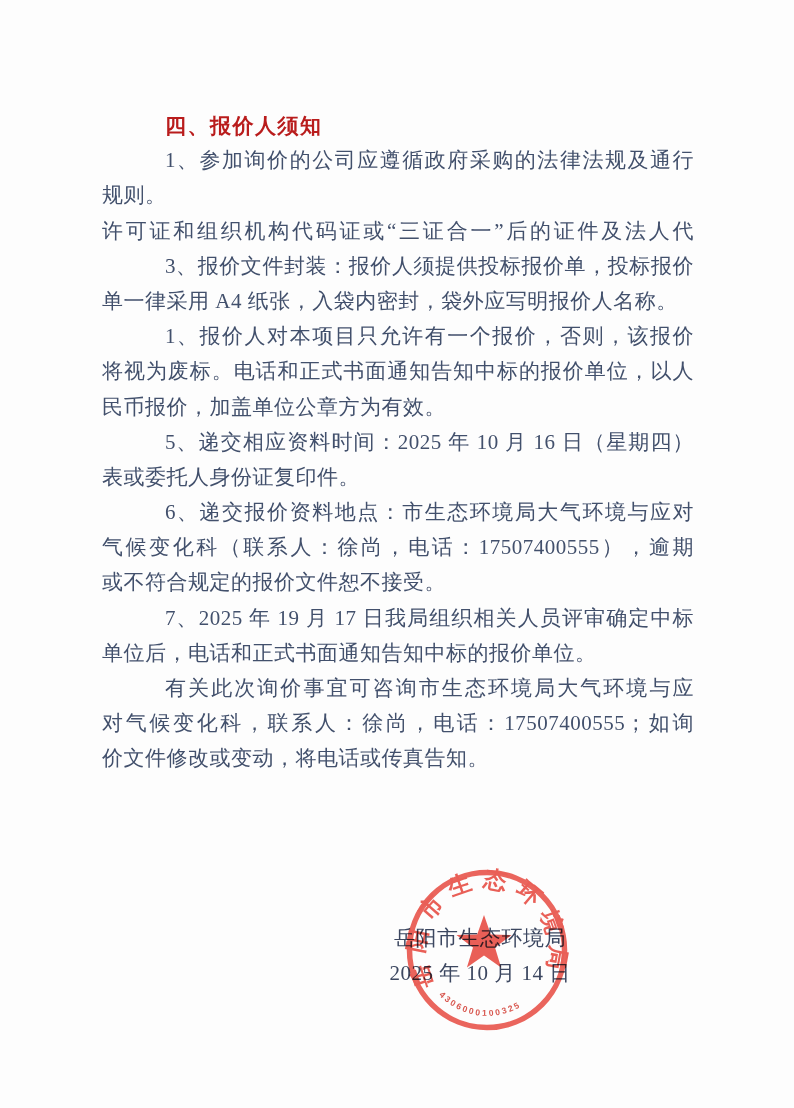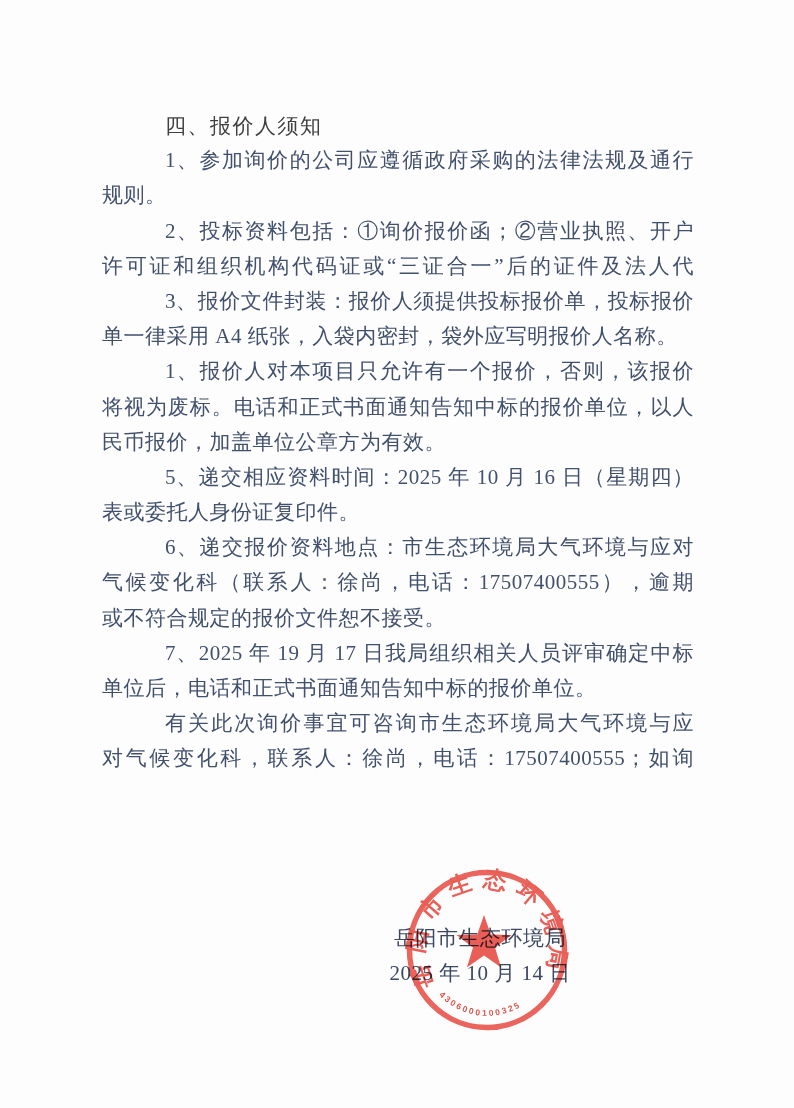--- a/index.html
+++ b/index.html
@@ -16,22 +16,22 @@
   }
   .line{
     height:35.2px;line-height:35.2px;
     font-size:21px;
     letter-spacing:.5px;
     color:#42506c;
     white-space:nowrap;
   }
   .h{
     font-family:"Liberation Sans","DejaVu Sans",sans-serif;
-    font-weight:normal;
-    color:#404040;
+    font-weight:bold;
+    color:#b91c1c;
     padding-left:63px;
     letter-spacing:1.5px;
     white-space:nowrap;
   }
   .p1{padding-left:63px;}
   .j{
     white-space:normal;
     text-align:justify;
     text-align-last:justify;
   }
@@ -58,36 +58,36 @@
     font-family:"Liberation Sans","DejaVu Sans",sans-serif;
   }
 </style>
 </head>
 <body>
 
 <div class="doc-lines">
   <div class="line h">四、报价人须知</div>
   <div class="line p1 j">1、参加询价的公司应遵循政府采购的法律法规及通行</div>
   <div class="line">规则。</div>
-  <div class="line p1 j">2、投标资料包括：①询价报价函；②营业执照、开户</div>
   <div class="line j">许可证和组织机构代码证或“三证合一”后的证件及法人代</div>
   <div class="line p1 j">3、报价文件封装：报价人须提供投标报价单，投标报价</div>
   <div class="line">单一律采用 A4 纸张，入袋内密封，袋外应写明报价人名称。</div>
   <div class="line p1 j">1、报价人对本项目只允许有一个报价，否则，该报价</div>
   <div class="line j">将视为废标。电话和正式书面通知告知中标的报价单位，以人</div>
   <div class="line">民币报价，加盖单位公章方为有效。</div>
   <div class="line p1 j">5、递交相应资料时间：2025 年 10 月 16 日（星期四）</div>
   <div class="line">表或委托人身份证复印件。</div>
   <div class="line p1 j">6、递交报价资料地点：市生态环境局大气环境与应对</div>
   <div class="line j">气候变化科（联系人：徐尚，电话：17507400555），逾期</div>
   <div class="line">或不符合规定的报价文件恕不接受。</div>
   <div class="line p1 j">7、2025 年 19 月 17 日我局组织相关人员评审确定中标</div>
   <div class="line">单位后，电话和正式书面通知告知中标的报价单位。</div>
   <div class="line p1 j">有关此次询价事宜可咨询市生态环境局大气环境与应</div>
   <div class="line j">对气候变化科，联系人：徐尚，电话：17507400555；如询</div>
+  <div class="line">价文件修改或变动，将电话或传真告知。</div>
 </div>
 
 <div class="sig sig-org">岳阳市生态环境局</div>
 <div class="sig sig-date">2025 年 10 月 14 日</div>
 
 <svg class="seal" viewBox="-85 -85 170 170" xmlns="http://www.w3.org/2000/svg">
   <circle cx="0" cy="0" r="77.5" fill="none" stroke="#ea554c" stroke-width="5.5"></circle>
   <polygon transform="translate(-3,-6)" points="0,-29 6.8,-9.4 27.6,-9 11,3.6 17.1,23.5 0,11.6 -17.1,23.5 -11,3.6 -27.6,-9 -6.8,-9.4" fill="#e94f46"></polygon>
   <path id="seal-arc-path" d="M -51,36 A 62.5,62.5 0 1 1 51,36" fill="none"></path>
   <text font-size="23" font-weight="600" fill="#e94f46" letter-spacing="9.5">

